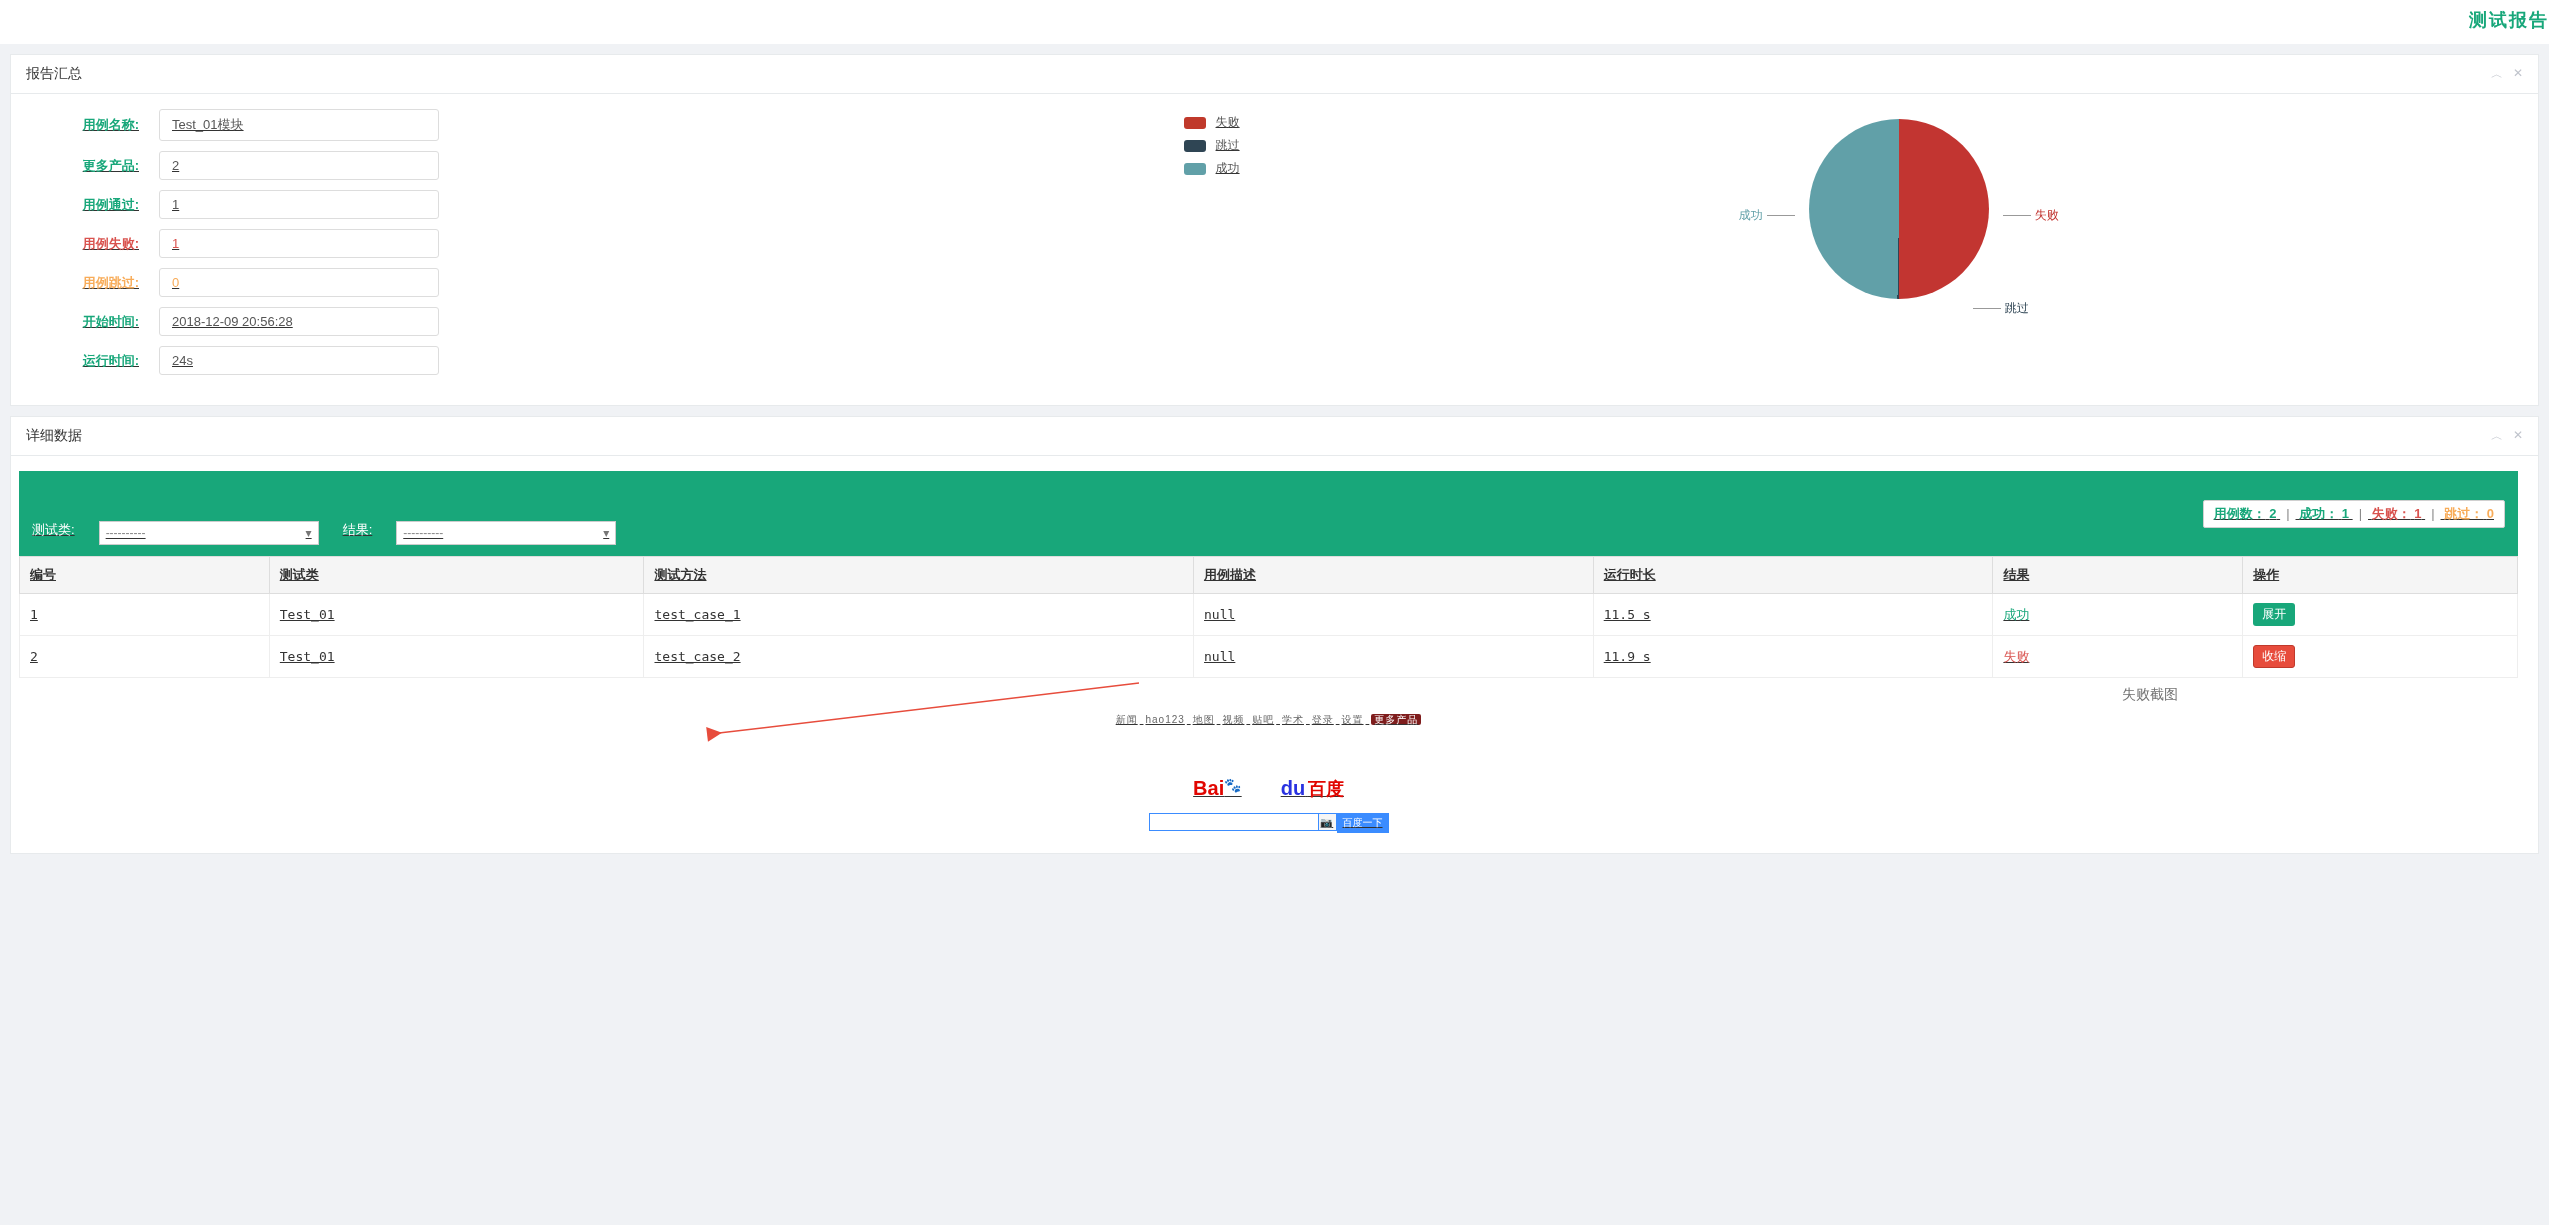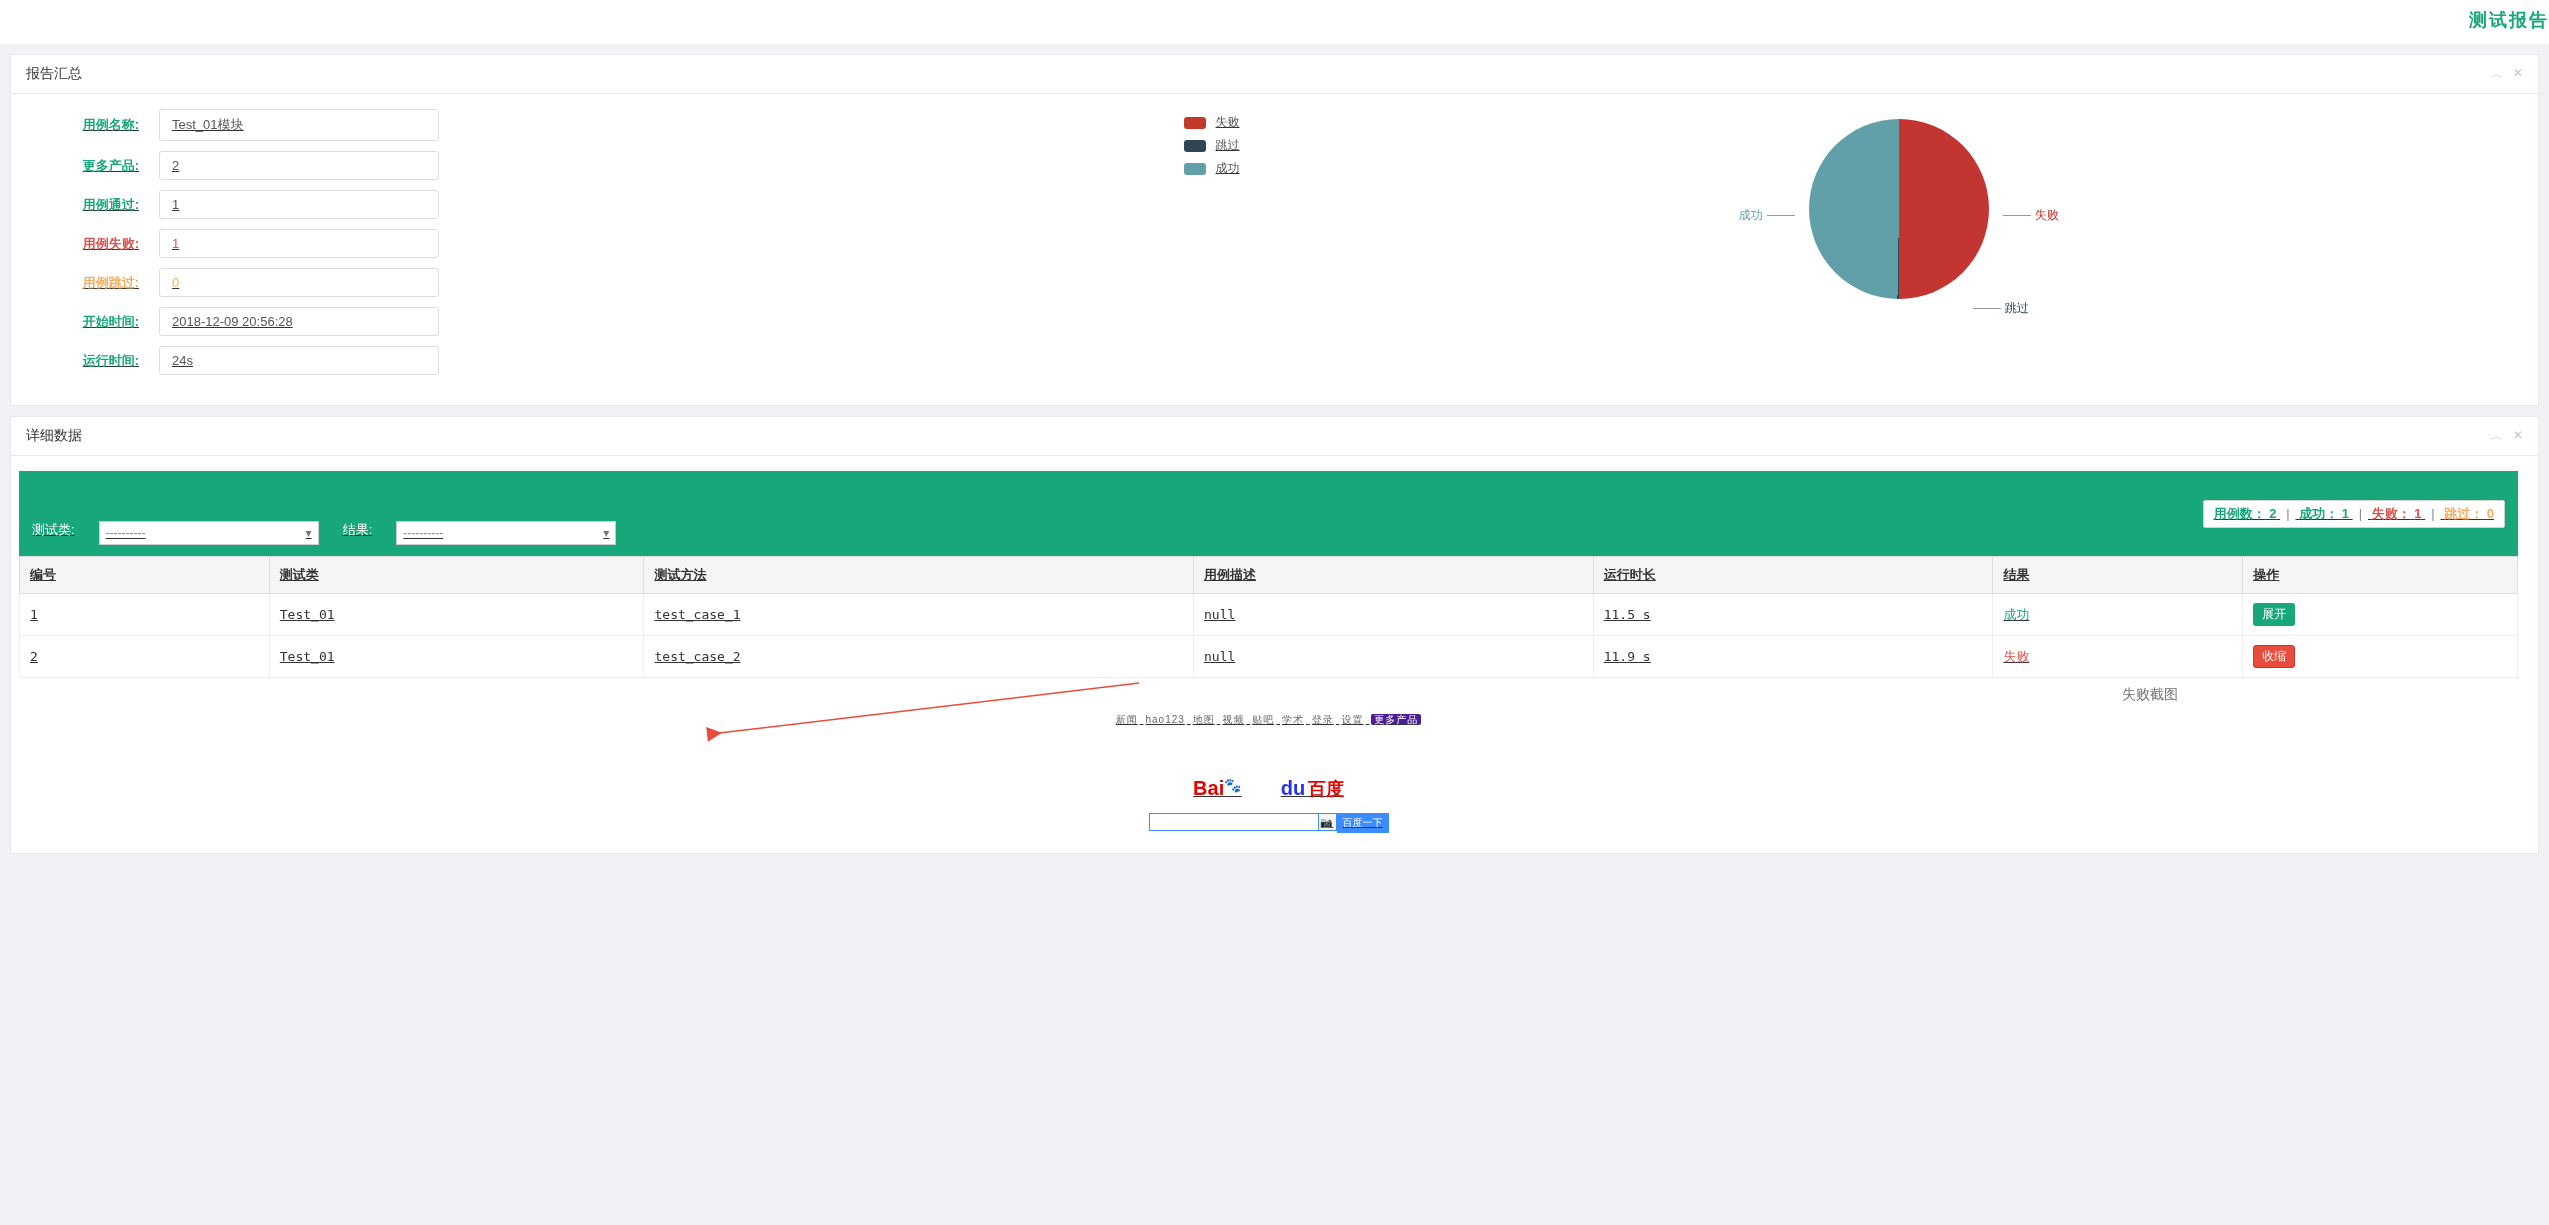--- a/index.html
+++ b/index.html
@@ -158,21 +158,21 @@
   .arrow-svg { position: absolute; left: 680px; top: 0; }
 
   .shot-embed {
     margin: 20px auto 0 auto;
     width: 400px;
     font-size: 10px;
     color: #666;
   }
   .shot-links { text-align: center; letter-spacing: 1px; margin-bottom: 50px;}
   .shot-links span { margin: 0 2px; }
-  .shot-links .tag { background:#4c1d95;color:#fff;padding:0 3px;border-radius:2px;}
+  .shot-links .tag { background:#7f1d1d;color:#fff;padding:0 3px;border-radius:2px;}
   .shot-logo { text-align: center; margin-bottom: 12px;}
   .shot-logo .bai { color:#e10601; font-weight:700; font-size:20px; font-family: Arial;}
   .shot-logo .du  { color:#2932e1; font-weight:700; font-size:20px; font-family: Arial; margin-left: 39px;}
   .shot-logo .cn  { color:#e10601; font-weight:700; font-size:18px;}
   .paw { color:#2932e1; font-size:14px; vertical-align: top;}
   .shot-search { display:flex; justify-content:center; }
   .shot-input { width: 170px; height:18px; border:1px solid #3b8cff; }
   .shot-cam { width:18px;height:18px;border:1px solid #3b8cff;border-left:none;background:#f5f5f5;display:flex;align-items:center;justify-content:center;color:#888;}
   .shot-btn { height:20px; background:#3b8cff;color:#fff;font-size:10px;padding:0 6px;display:flex;align-items:center;}
 </style>

